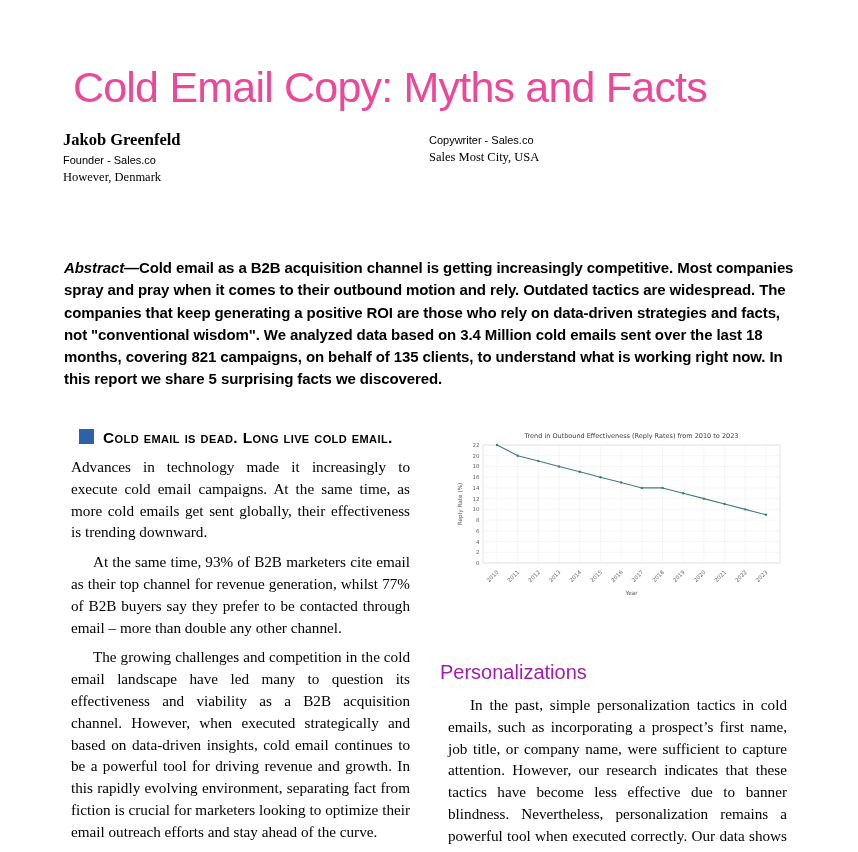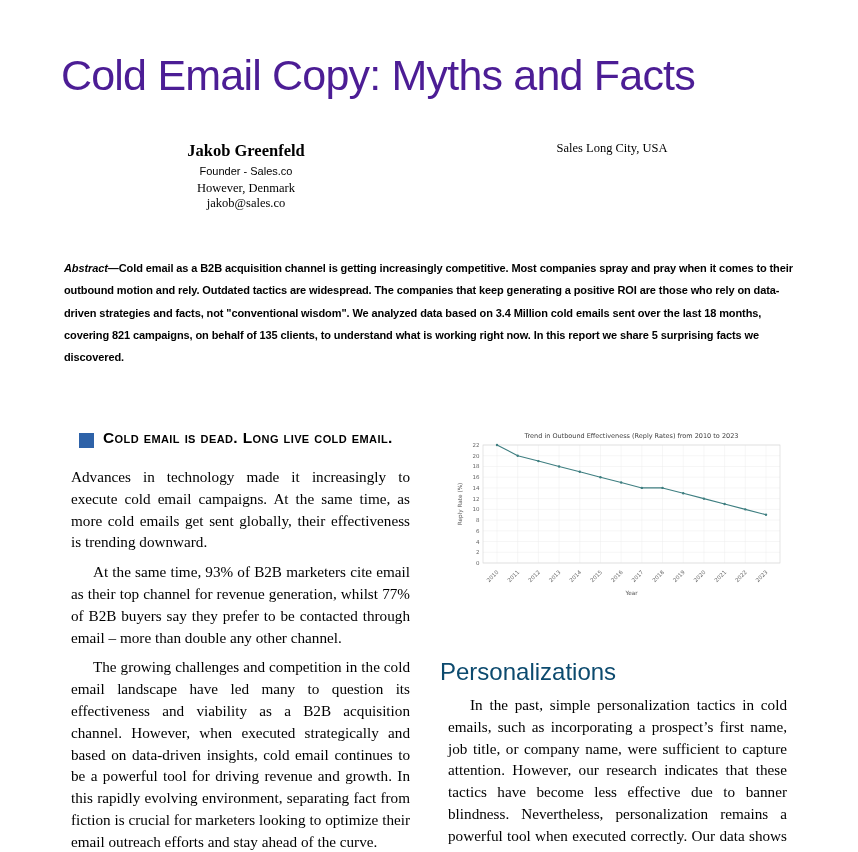--- a/index.html
+++ b/index.html
@@ -6,86 +6,86 @@
   *{ box-sizing:border-box; }
   html,body{ margin:0; padding:0; }
   body{
     width:858px; height:852px; overflow:hidden;
     background:#ffffff; color:#000;
     font-family:"Liberation Serif", serif;
   }
   .page{ position:relative; width:858px; height:852px; background:#fff; }
 
   .paper-title{
-    position:absolute; left:61px; top:50px; margin:0; width:740px;
+    position:absolute; left:61px; top:50px; margin:12px; width:740px;
     font-family:"Liberation Sans", sans-serif;
     font-weight:400; font-size:43px; line-height:50px; letter-spacing:-0.8px;
-    color:#4c1d95; white-space:nowrap;
+    color:#ec4899; white-space:nowrap;
   }
 
-  .authors{ position:absolute; left:63px; top:141px; width:732px; display:flex;text-align:center; }
+  .authors{ position:absolute; left:63px; top:130px; width:732px; display:flex; }
   .author{ width:377px; }
   .a-name{ font-size:16.5px; font-weight:bold; line-height:20px; }
   .a-role{ font-family:"Liberation Sans", sans-serif; font-size:11px; line-height:20px; }
   .a-loc, .a-email{ font-size:12.5px; line-height:14.5px; }
 
   .abstract{
     position:absolute; left:64px; top:257px; width:732px; margin:0;
     font-family:"Liberation Sans", sans-serif; font-weight:bold;
-    font-size:11px; line-height:22.3px; letter-spacing:-0.1px; color:#000;
+    font-size:15px; line-height:22.3px; letter-spacing:-0.1px; color:#000;
   }
   .ab-label{ font-style:italic; }
 
   .col{ position:absolute; top:427px; }
   .col-left{ left:63px; width:355px; }
   .col-right{ left:440px; width:355px; }
 
   .sec-heading{
-    margin:0 0 18px 0;
+    margin:0 0 8px 0;
     font-family:"Liberation Sans", sans-serif;
     font-weight:bold; font-size:15.5px; line-height:21px;
     font-variant:small-caps; letter-spacing:0.4px;
-    display:flex; align-items:flex-end;padding-left:16px;
+    display:flex; align-items:center;padding-left:16px;
   }
   .sec-square{
     display:inline-block; width:15px; height:15px; flex:0 0 15px;
     background:var(--accent); margin-right:9px; margin-top:-2px;
   }
 
   .body-p{
     margin:8px; font-size:15.2px; line-height:21.8px;
     text-align:justify; text-indent:22px;
   }
   .body-p.noindent{ text-indent:0; }
 
   .figure{ height:172px; margin-left:15px; }
   .figure svg{ display:block; font-family:"DejaVu Sans", sans-serif; }
 
   .subsec-heading{
     margin:60px 0 9px 0;
     font-family:"Liberation Sans", sans-serif;
-    font-weight:400; font-size:24px; line-height:26px; color:#0c4a6e;
+    font-weight:400; font-size:20px; line-height:26px; color:#a21caf;
   }
 </style>
 </head>
 <body>
 
 <div class="page">
 
   <h1 class="paper-title">Cold Email Copy: Myths and Facts</h1>
 
   <div class="authors">
     <div class="author">
       <div class="a-name">Jakob Greenfeld</div>
       <div class="a-role">Founder - Sales.co</div>
       <div class="a-loc">However, Denmark</div>
-      <div class="a-email">jakob@sales.co</div>
     </div>
     <div class="author">
-      <div class="a-loc">Sales Long City, USA</div>
+      <div class="a-role">Copywriter - Sales.co</div>
+      <div class="a-loc">Sales Most City, USA</div>
     </div>
   </div>
 
   <p class="abstract"><span class="ab-label">Abstract</span><span>—Cold email as a B2B acquisition channel is getting increasingly competitive. Most companies spray and pray when it comes to their outbound motion and rely. Outdated tactics are widespread. The companies that keep generating a positive ROI are those who rely on data-driven strategies and facts, not "conventional wisdom". We analyzed data based on 3.4 Million cold emails sent over the last 18 months, covering 821 campaigns, on behalf of 135 clients, to understand what is working right now. In this report we share 5 surprising facts we discovered.</span></p>
 
   <div class="col col-left">
     <h3 class="sec-heading">
       <span class="sec-square"></span>
       <span>Cold email is dead. Long live cold email.</span>
     </h3>

